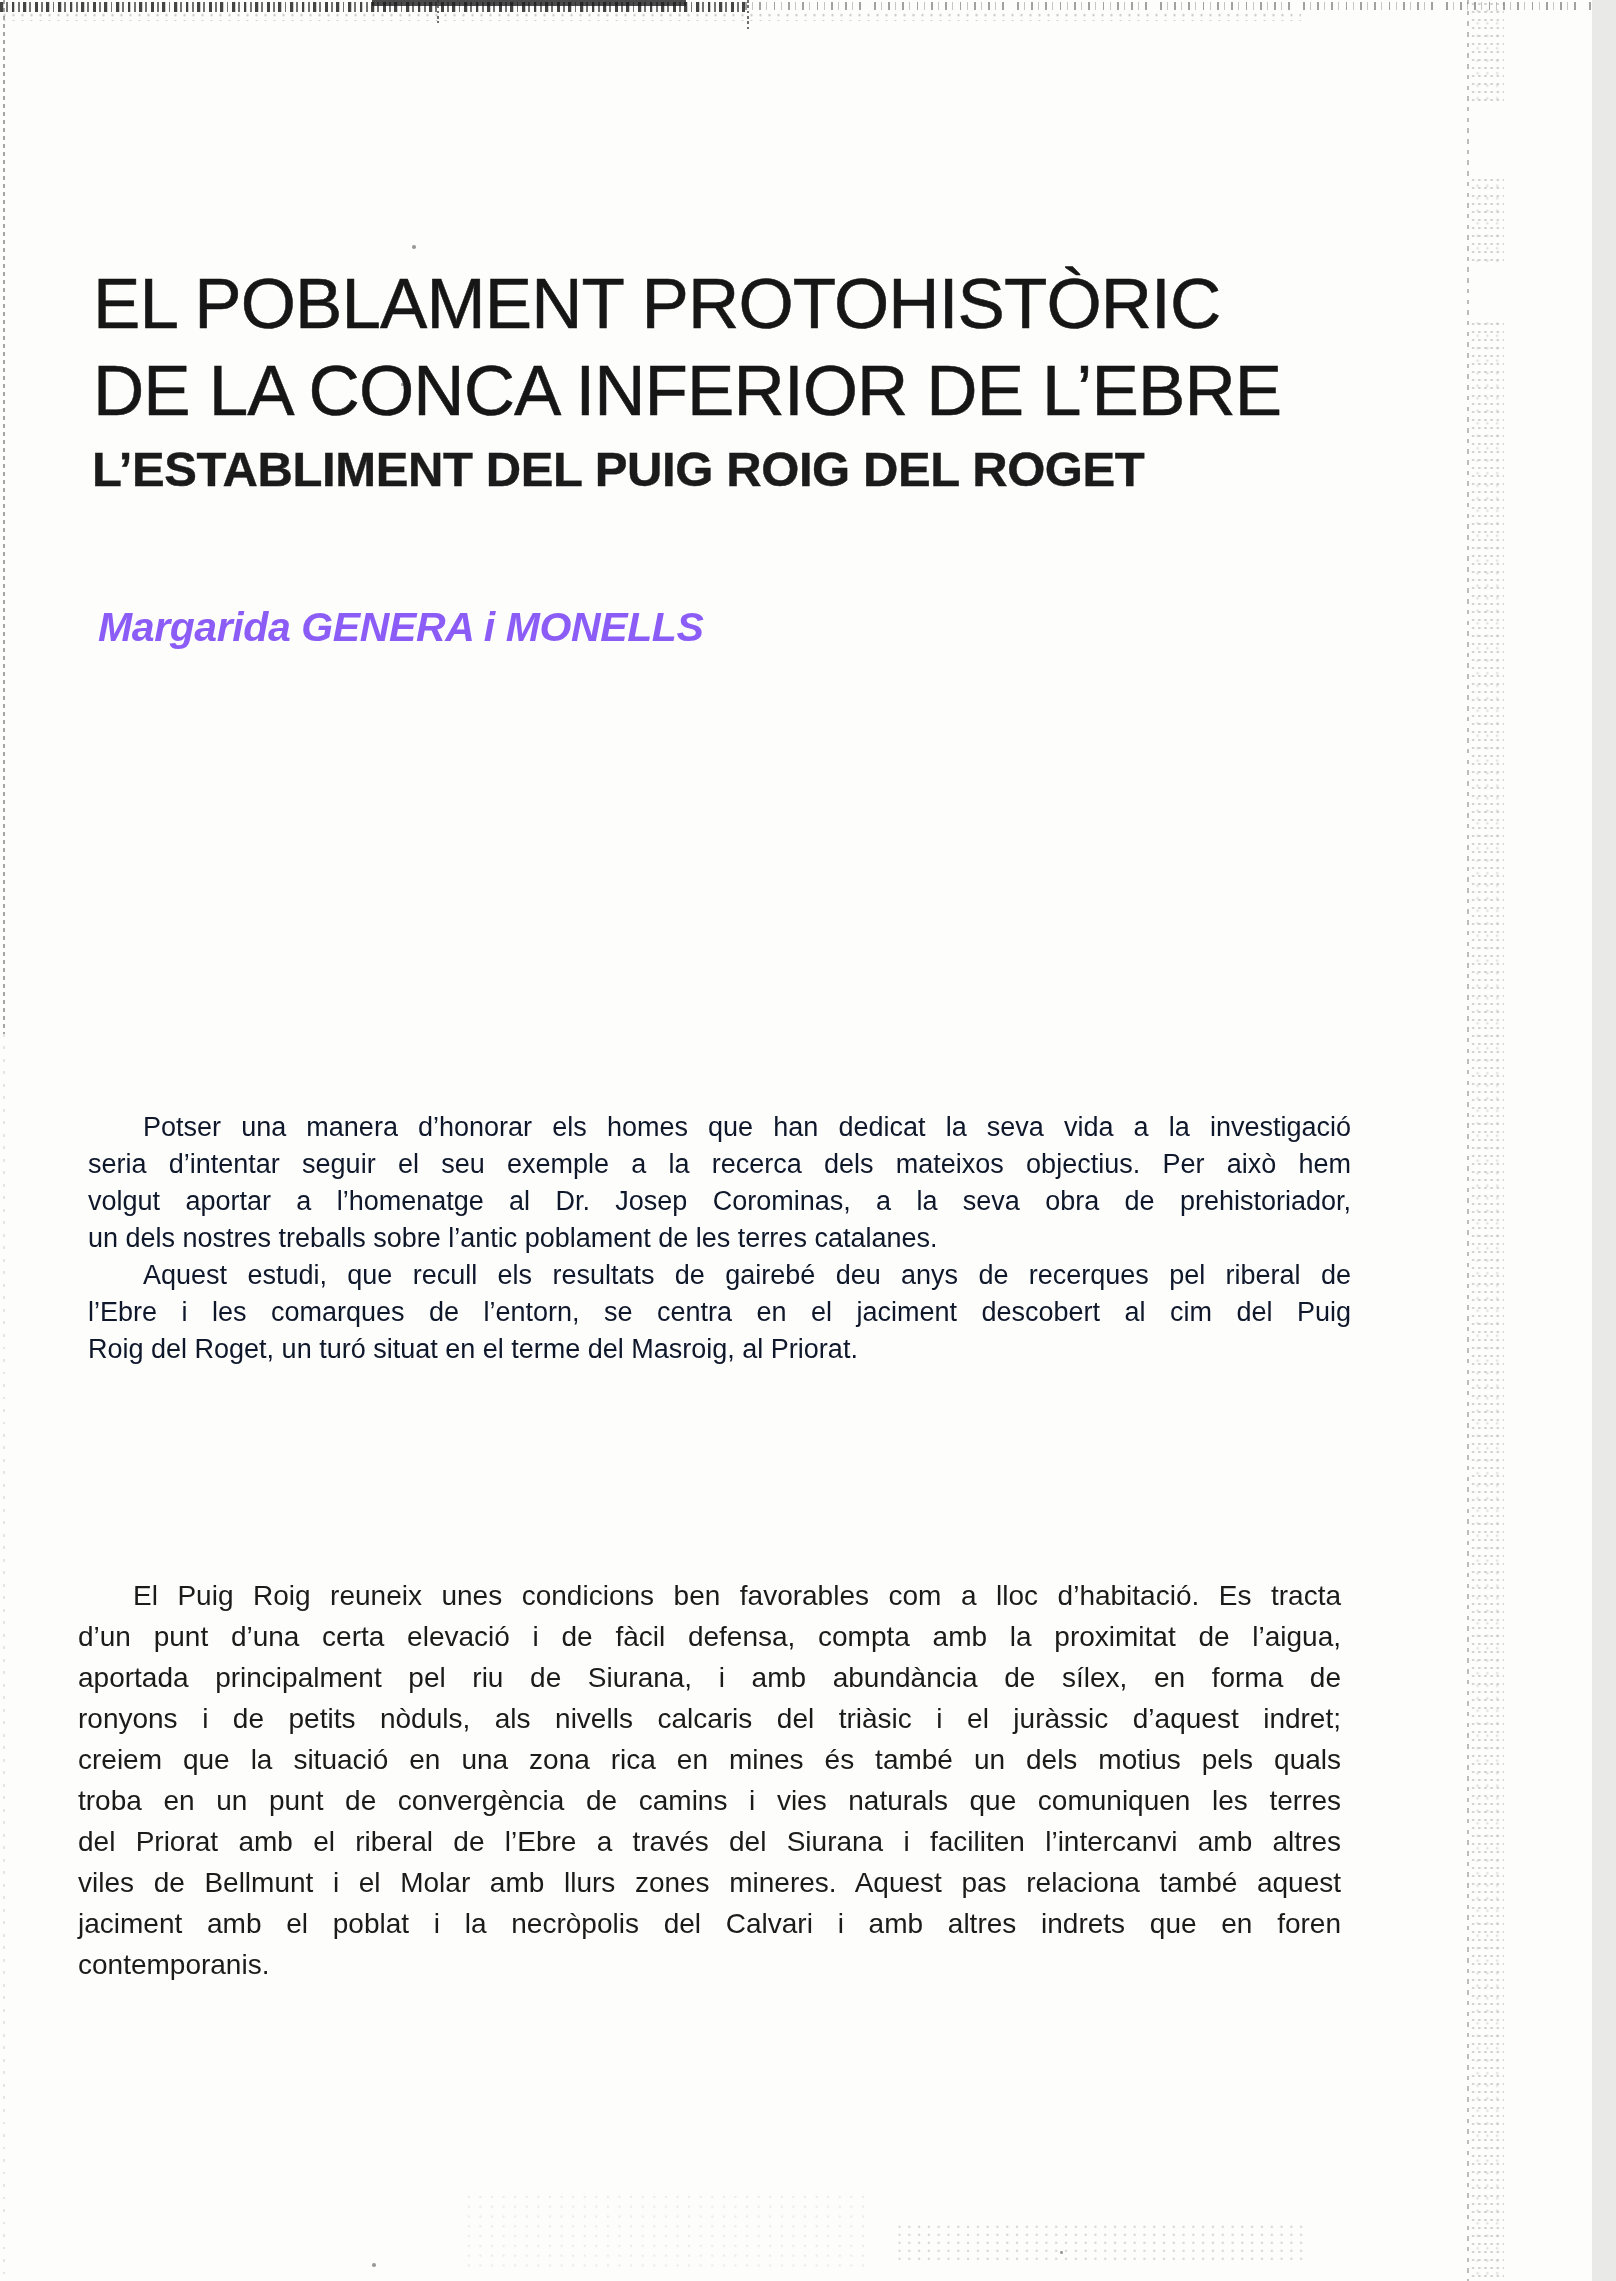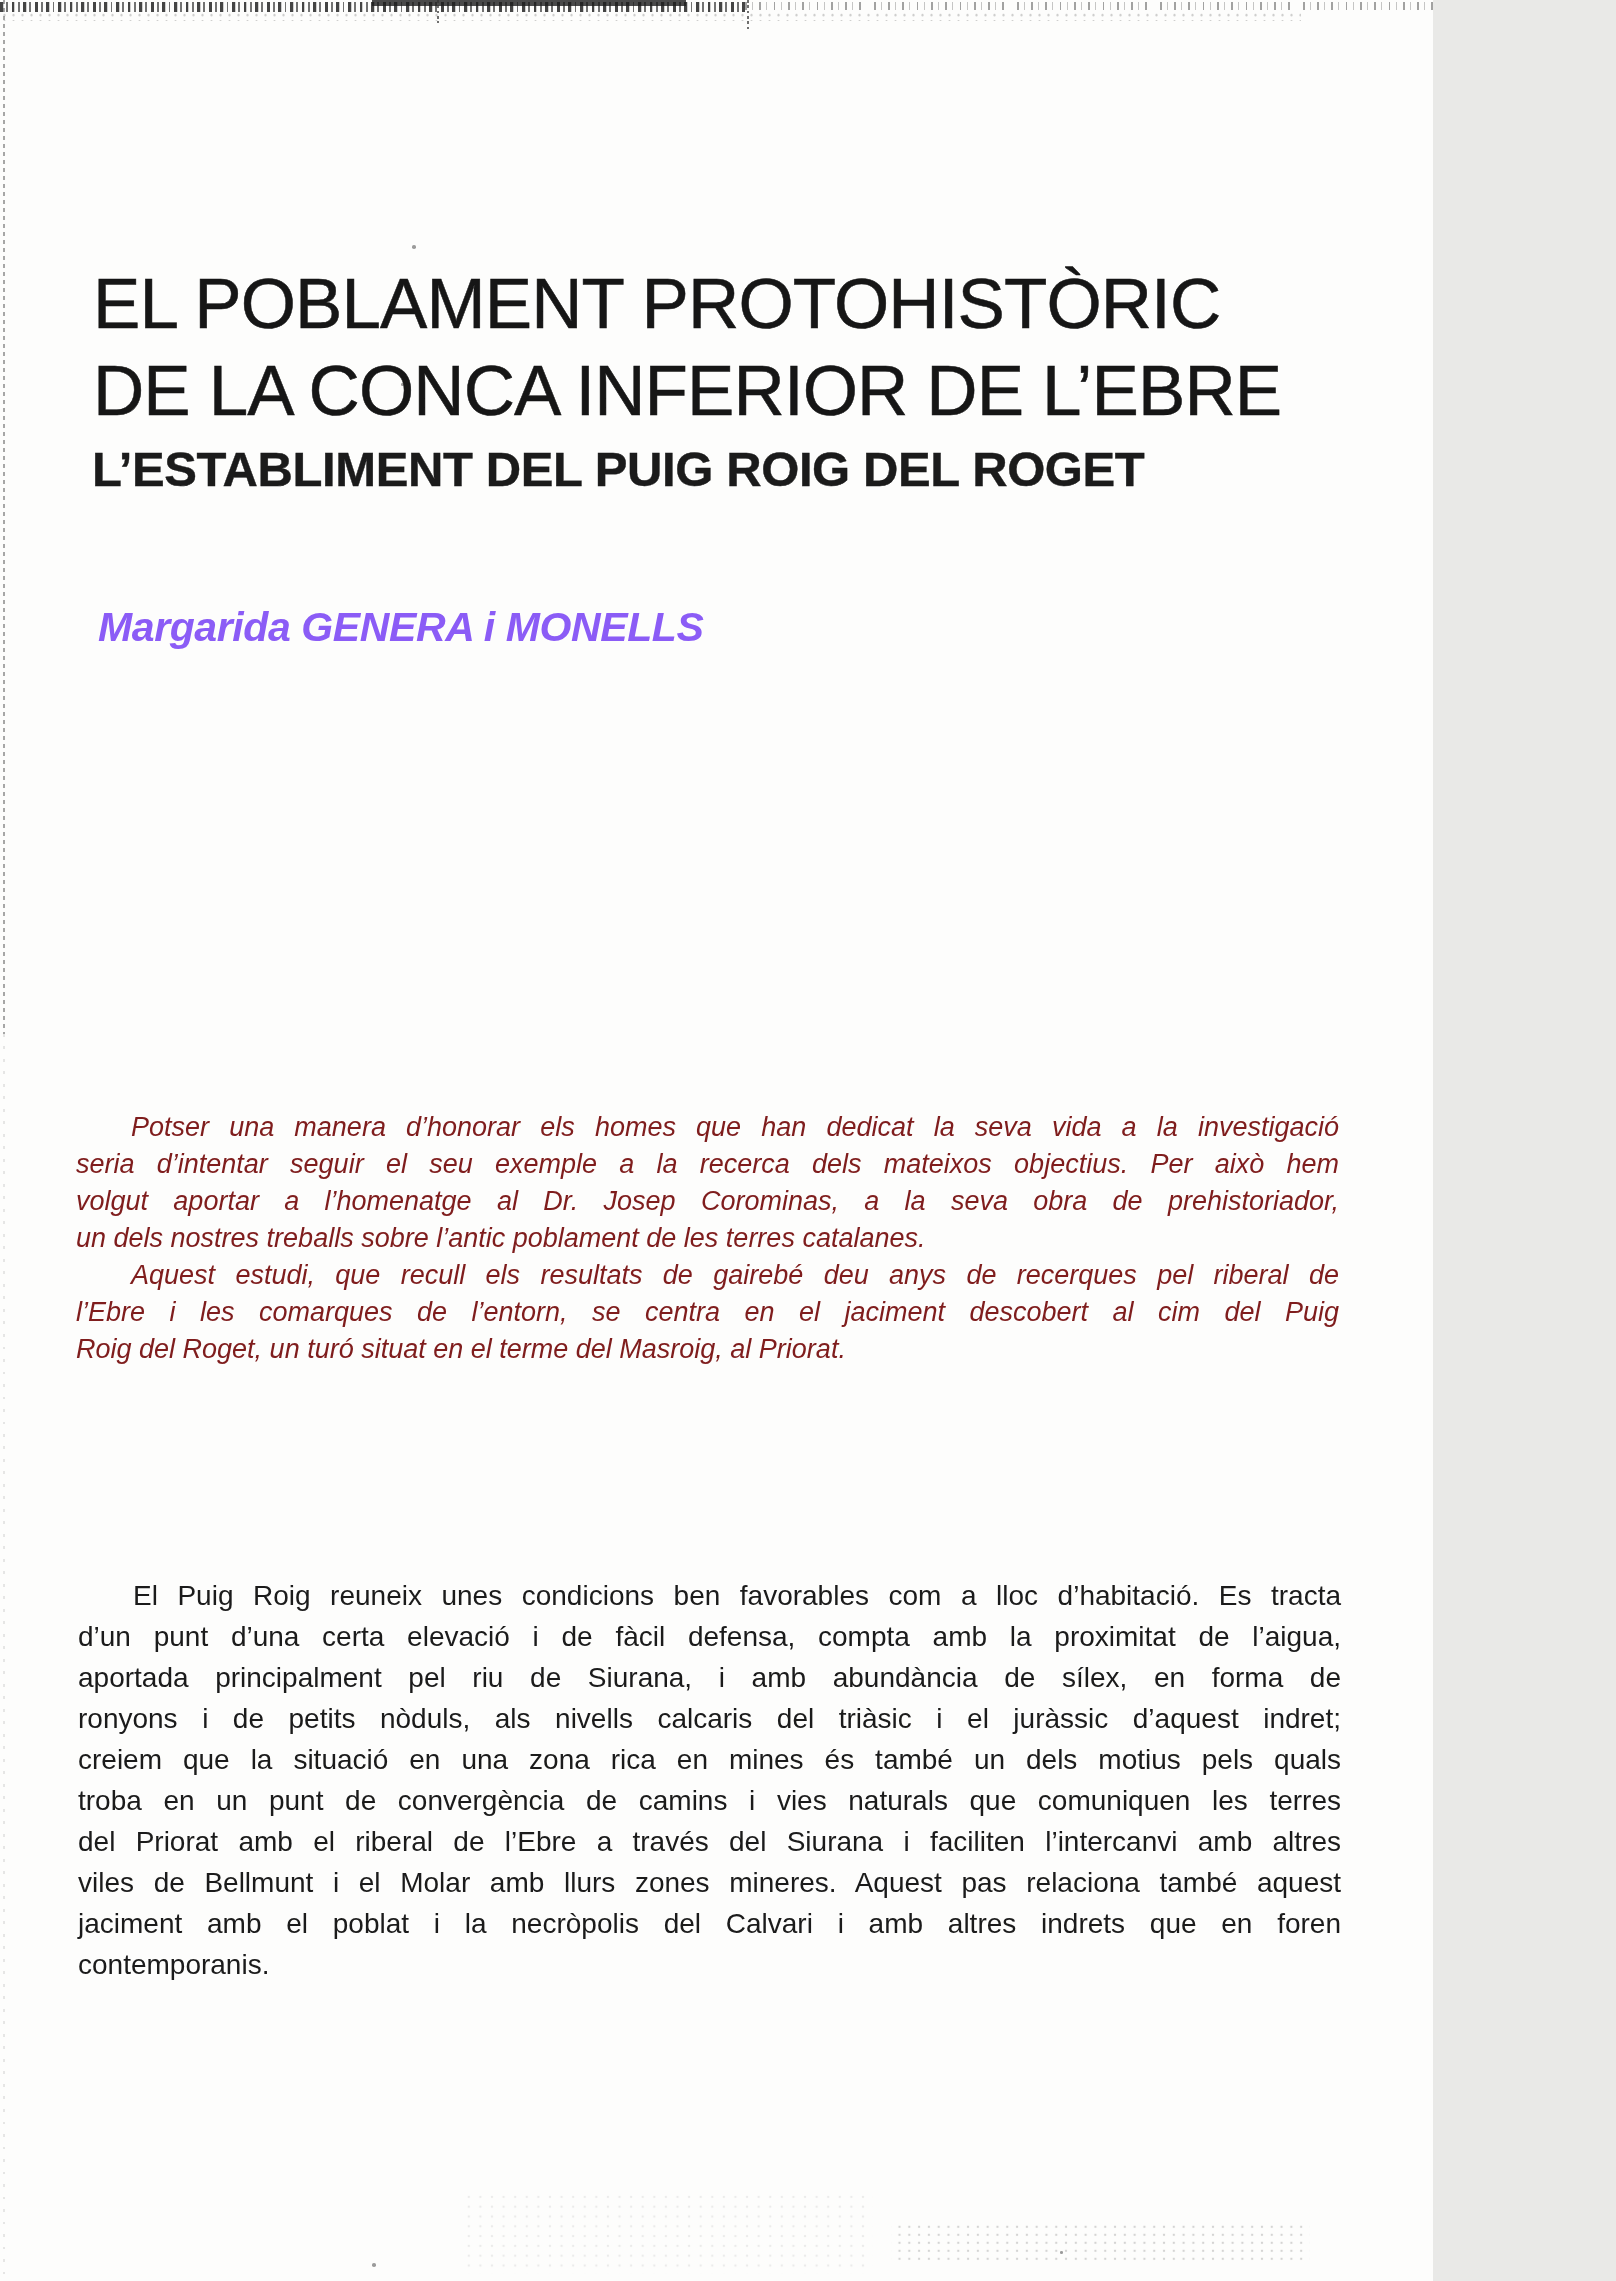--- a/index.html
+++ b/index.html
@@ -1,18 +1,18 @@
 <!DOCTYPE html>
 <html style="font-size:14.3px"><head>
 <meta charset="utf-8">
 <style>
   html,body{margin:0;padding:0;background:#e9e9e7;}
   .page{
     position:relative;
-    width:1433px;height:2281px;
+    width:1592px;height:2281px;
     background:#fdfdfc;
     overflow:hidden;
     font-family:"Liberation Sans",sans-serif;
     color:#1a1a1a;
   }
   
   .title{
     position:absolute;left:93px;top:260px;width:1390px;
     font-size:71px;line-height:87px;font-weight:400;
     letter-spacing:-0.9px;color:#161616;
@@ -23,23 +23,23 @@
     font-size:49px;line-height:53px;font-weight:700;
     letter-spacing:-0.4px;color:#1b1b1b;
     -webkit-text-stroke:0.4px #1b1b1b;
   }
   .author{
     position:absolute;left:98px;top:604px;width:1069px;
     font-size:41px;font-style:italic;font-weight:700;
     letter-spacing:-0.4px;color:#8b5cf6;
   }
   .abstract{
-    position:absolute;left:76px;top:1109px;width:1263px;
-    font-size:27px;line-height:37px;font-style:italic;
-    color:#7f1d1d;
+    position:absolute;left:88px;top:1109px;width:1263px;
+    font-size:27px;line-height:37px;
+    color:#0f172a;
   }
   .bodytext{
     position:absolute;left:78px;top:1563px;width:1263px;
     font-size:28px;line-height:41px;
     color:#1b1b1b;
     margin-top:12px;
   }
   .para{margin:0;}
   .line{
     text-align:justify;

